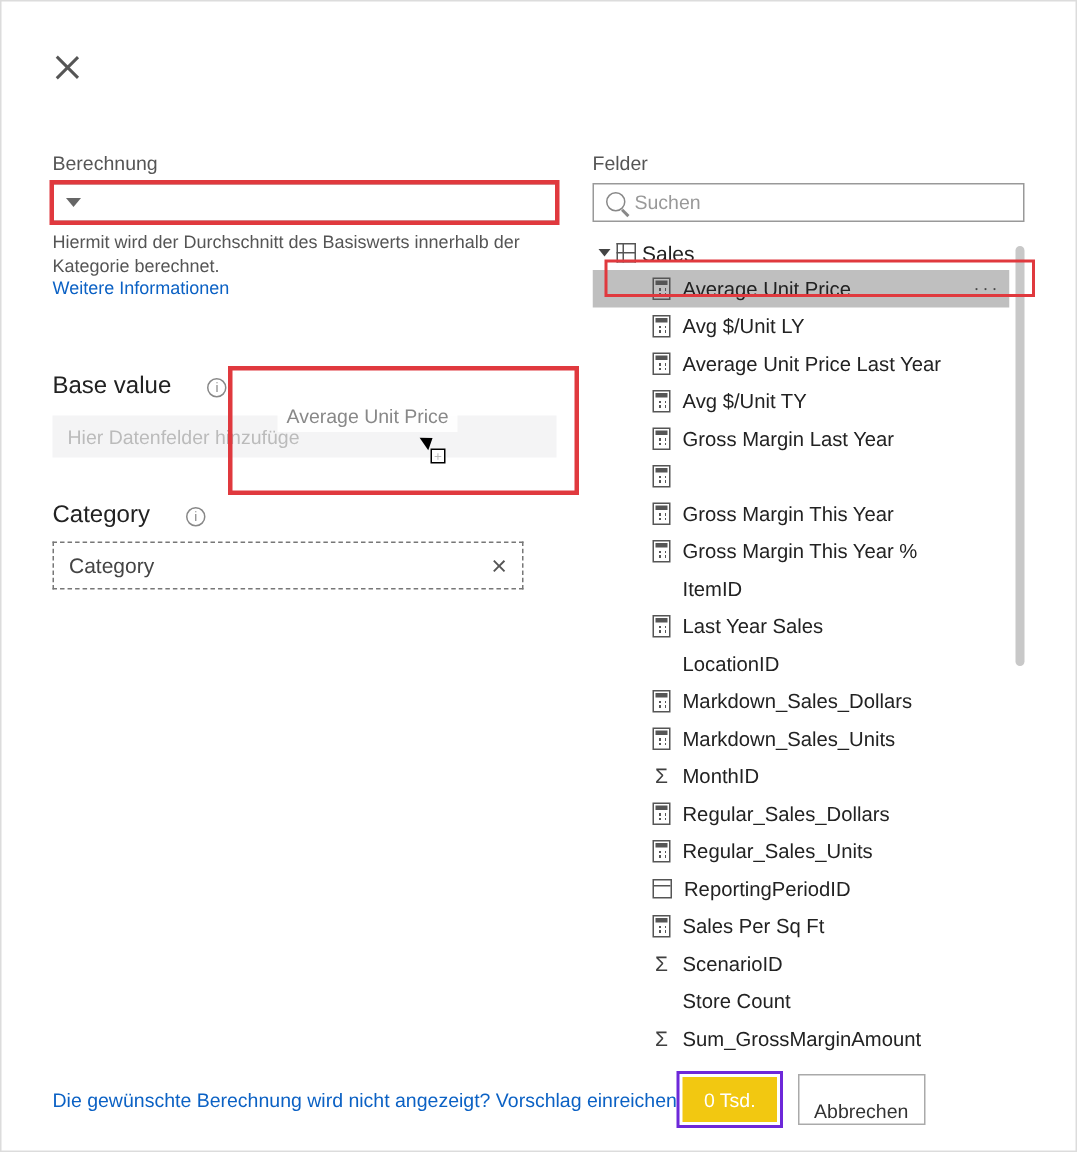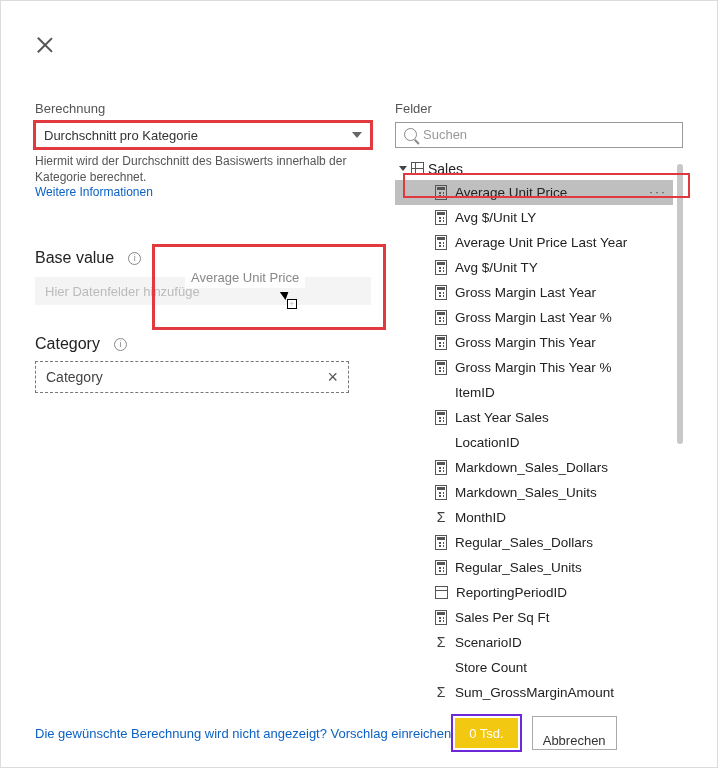--- a/index.html
+++ b/index.html
@@ -46,21 +46,21 @@
     border-top: 6px solid #666;
   }
 
   .hl-red { outline: 3px solid #e0393e; outline-offset: -1px; }
   .hl-red-thick { outline: 3px solid #e0393e; }
 
   .desc { font-size: 12px; color: #555; margin-top: 6px; line-height: 1.3; }
   .link { color: #0b61c4; font-size: 12px; text-decoration: none; cursor: pointer; }
 
   .field-group { margin-top: 50px; }
-  .field-label { font-size: 16px; color: #222; display: flex; align-items: center; gap: 14px; }
+  .field-label { font-size: 16px; color: #222; display: flex; align-items: center; gap: 24px; }
   .info-icon {
     width: 13px; height: 13px; border: 1px solid #888; border-radius: 50%;
     display: inline-flex; align-items: center; justify-content: center;
     font-size: 9px; color: #888;
   }
   .drop-zone {
     margin-top: 10px; height: 28px;
     background: #f4f4f5; display: flex; align-items: center;
     font-size: 13px; color: #bbb; padding: 0 10px;
     position: relative; overflow: visible;
@@ -177,21 +177,20 @@
 
   <div class="header">
     <div class="close-x"></div>
   </div>
 
   <div class="columns">
 
     <div class="col-left">
       <div class="section-label">Berechnung</div>
       <div class="dropdown hl-red">
-        <span>Durchschnitt pro Kategorie</span>
         <span class="chev-down"></span>
       </div>
       <div class="desc">Hiermit wird der Durchschnitt des Basiswerts innerhalb der Kategorie berechnet.</div>
       <a class="link">Weitere Informationen</a>
 
       <div class="field-group">
         <div class="field-label">
           <span>Base value</span>
           <span class="info-icon">i</span>
         </div>
@@ -247,21 +246,20 @@
             <div class="tree-item">
               <span class="calc-icon"></span>
               <span>Avg $/Unit TY</span>
             </div>
             <div class="tree-item">
               <span class="calc-icon"></span>
               <span>Gross Margin Last Year</span>
             </div>
             <div class="tree-item">
               <span class="calc-icon"></span>
-              <span>Gross Margin Last Year %</span>
             </div>
             <div class="tree-item">
               <span class="calc-icon"></span>
               <span>Gross Margin This Year</span>
             </div>
             <div class="tree-item">
               <span class="calc-icon"></span>
               <span>Gross Margin This Year %</span>
             </div>
             <div class="tree-item">

